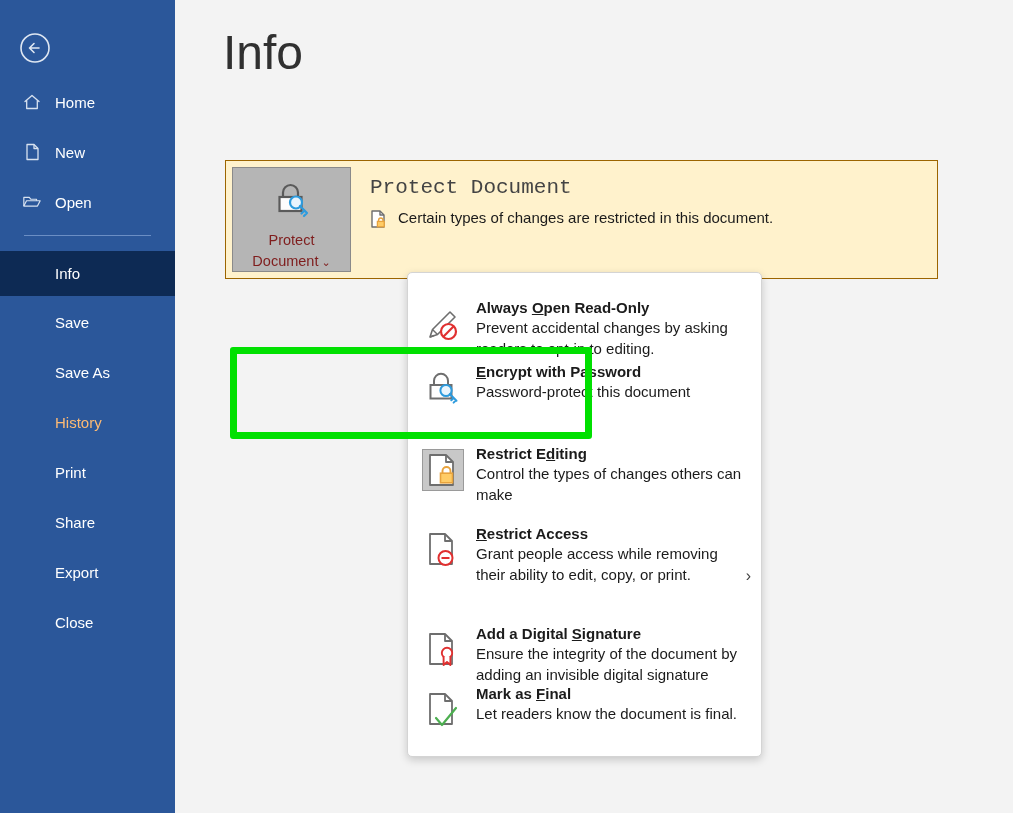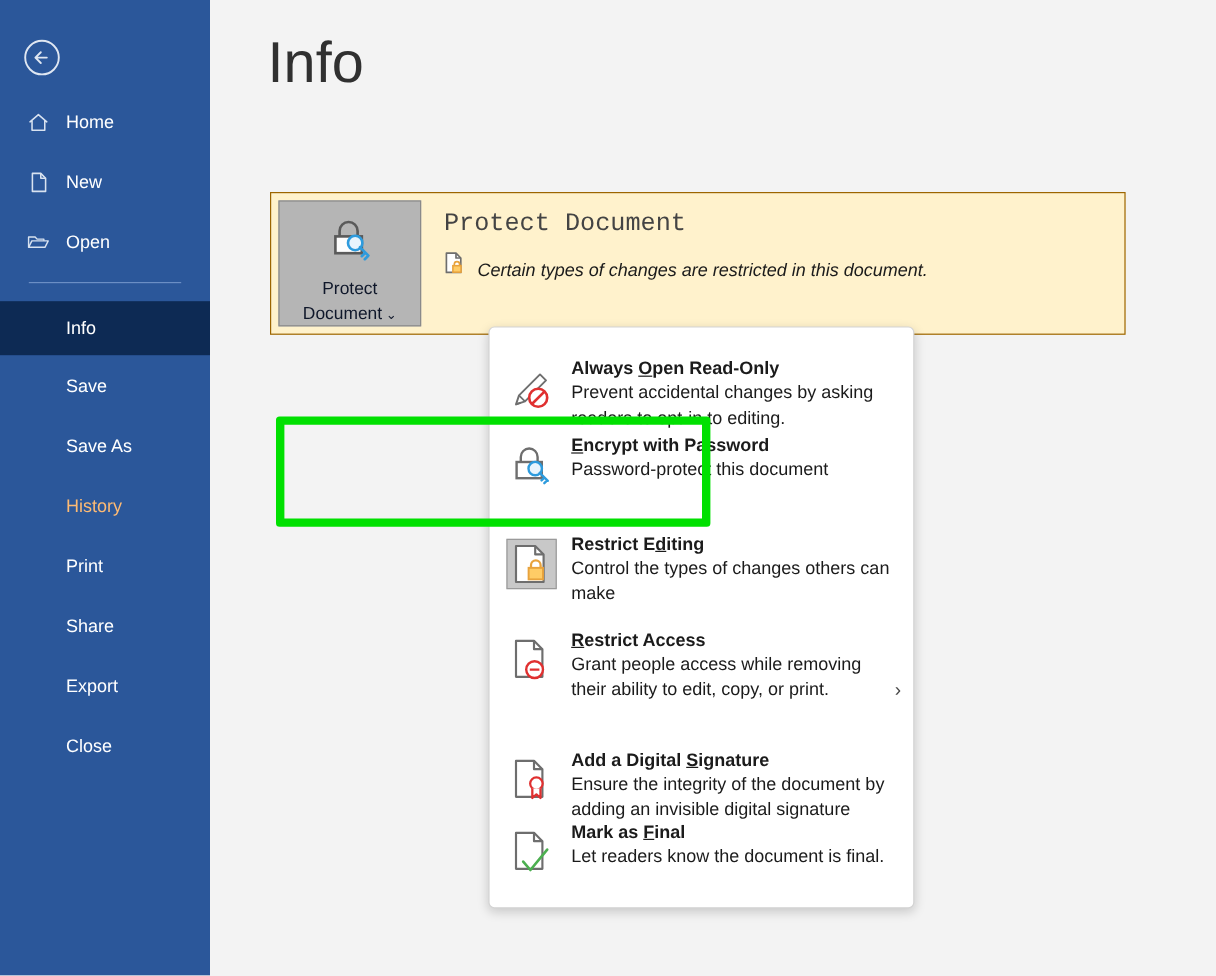--- a/index.html
+++ b/index.html
@@ -80,32 +80,32 @@
     position: absolute; left: 6px; top: 6px;
     width: 119px; height: 105px;
     background: #b5b5b5;
     border: 1px solid #8a8a8a;
     display: flex; flex-direction: column;
     align-items: center; justify-content: flex-start;
     padding-top: 12px;
     cursor: pointer;
   }
   .protect-btn .pb-lbl {
-    font-size: 14.5px; color: #0f172a;
+    font-size: 14.5px; color: #7f1d1d;
     text-align: center; line-height: 21px; margin-top: 6px;
   }
   .protect-btn .pb-lbl .caret { font-size: 11px; margin-left: 3px; }
 
   .banner-head {
     position: absolute; left: 144px; top: 15px;
     font-size: 21px; color: #444444; font-weight: 400; font-family: Liberation Mono, monospace;
   }
   .banner-sub {
     position: absolute; left: 144px; top: 48px;
-    display: flex; align-items: flex-end; gap: 10px; font-style: italic;
+    display: flex; align-items: flex-start; gap: 10px;
   }
   .banner-sub .bs-txt { font-size: 15px; color: #1b1b1b; }
 
   
   .menu {
     position: absolute; left: 232px; top: 272px;
     width: 355px; height: 485px;
     background: #ffffff;
     border: 1px solid #d4d4d4;
     border-radius: 5px;

